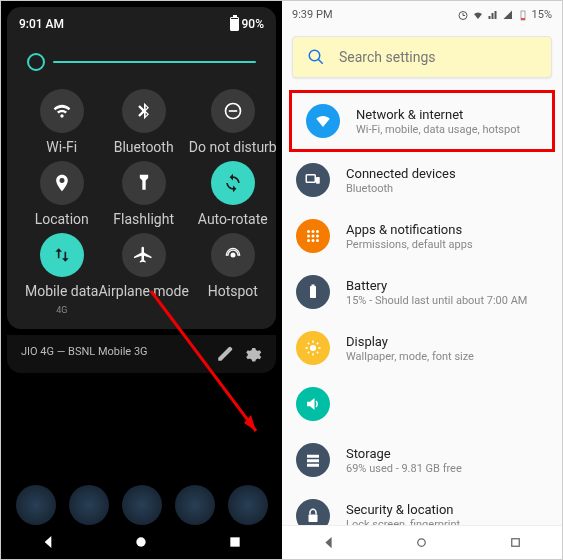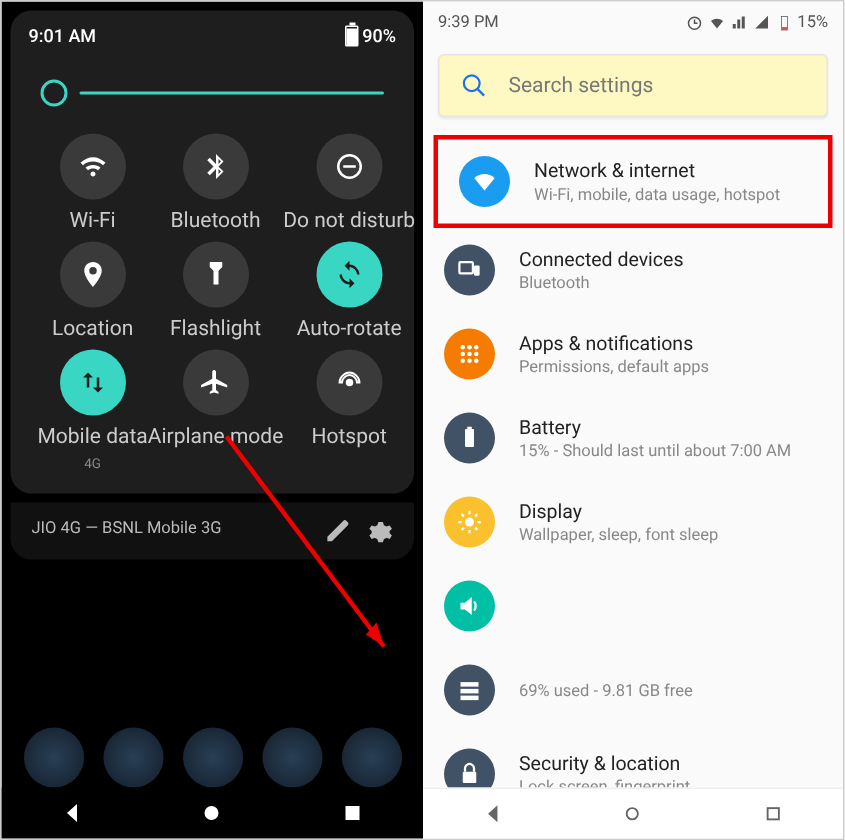--- a/index.html
+++ b/index.html
@@ -269,40 +269,41 @@
   </div>
   <div class="item">
     <div class="ico" style="background:#fbc02d">
         <svg viewBox="0 0 24 24">
           <circle cx="12" cy="12" r="4"></circle>
           <path d="M12 2v3M12 19v3M2 12h3M19 12h3M5 5l2 2M17 17l2 2M5 19l2-2M17 7l2-2" stroke="#fff" stroke-width="2"></path>
         </svg>
       </div>
     <div class="txt">
         <span class="ttl">Display</span>
-        <span class="sub">Wallpaper, sleep, font sleep</span>
+        <span class="sub">Wallpaper, mode, font size</span>
       </div>
   </div>
   <div class="item">
     <div class="ico" style="background:#00bfa5">
         <svg viewBox="0 0 24 24">
           <path d="M4 9v6h4l6 5V4L8 9z"></path>
           <path d="M16 8c2 2 2 6 0 8" fill="none" stroke="#fff" stroke-width="2"></path>
         </svg>
       </div>
   </div>
   <div class="item">
     <div class="ico" style="background:#425266">
         <svg viewBox="0 0 24 24">
           <rect x="4" y="5" width="16" height="4"></rect>
           <rect x="4" y="11" width="16" height="4"></rect>
           <rect x="4" y="17" width="16" height="4"></rect>
         </svg>
       </div>
     <div class="txt">
+        <span class="ttl">Storage</span>
         <span class="sub">69% used - 9.81 GB free</span>
       </div>
   </div>
   <div class="item">
     <div class="ico" style="background:#425266">
         <svg viewBox="0 0 24 24">
           <rect x="6" y="10" width="12" height="10" rx="1"></rect>
           <path d="M8 10V7c0-2 2-4 4-4s4 2 4 4v3" fill="none" stroke="#fff" stroke-width="2"></path>
         </svg>
       </div>

